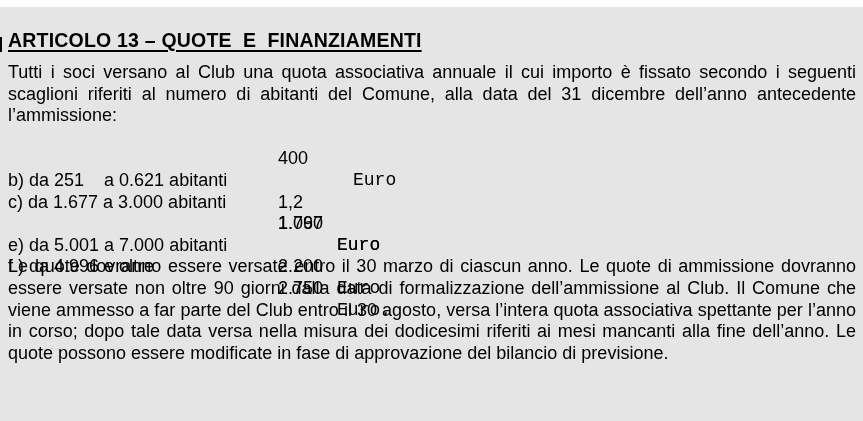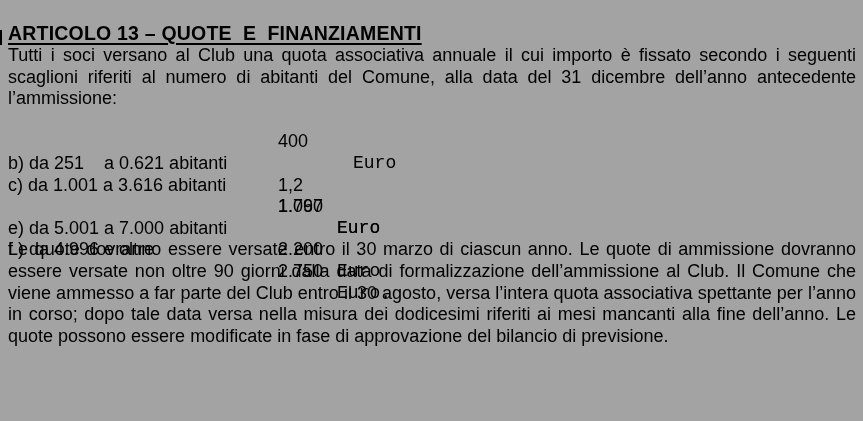--- a/index.html
+++ b/index.html
@@ -12,21 +12,22 @@
     height: 421px;
     overflow: hidden;
     position: relative;
     font-family: "Liberation Sans", sans-serif;
     color: #000000;
     -webkit-font-smoothing: none;
   }
   .page {
     position: absolute;
     inset: 0;
-    background: #a3a3a3;
+    background: #e5e5e5;
+    margin-top: 7px;
   }
   .scan-artifact {
     position: absolute;
     left: 0;
     top: 30px;
     width: 2px;
     height: 15px;
     background: #000000;
   }
   .article-title {
@@ -39,21 +40,21 @@
     font-weight: bold;
     letter-spacing: 0.2px;
     text-decoration: underline;
     text-decoration-thickness: 2px;
     text-underline-offset: 3px;
     white-space: pre;
   }
   .content {
     position: absolute;
     left: 8px;
-    top: 45px;
+    top: 55px;
     width: 848px;
     font-size: 18px;
     line-height: 21.6px;
   }
   .para {
     margin: 0;
     text-align: justify;
     text-align-last: left;
   }
   .fee-list {
@@ -100,21 +101,21 @@
         <span class="fee-amount">400</span>
         <span class="fee-unit">Euro</span>
       </div>
 
       <div class="fee-row">
         <span class="fee-label">b) da 251    a 0.621 abitanti</span>
         <span class="fee-amount">1,2</span>
       </div>
 
       <div class="fee-row">
-        <span class="fee-label">c) da 1.001 a 3.616 abitanti</span>
+        <span class="fee-label">c) da 1.677 a 3.000 abitanti</span>
         <span class="fee-amount">1.097</span>
         <span class="fee-unit">Euro</span>
       </div>
 
       <div class="fee-row">
         <span class="fee-amount">1.760</span>
         <span class="fee-unit">Euro</span>
       </div>
 
       <div class="fee-row">

